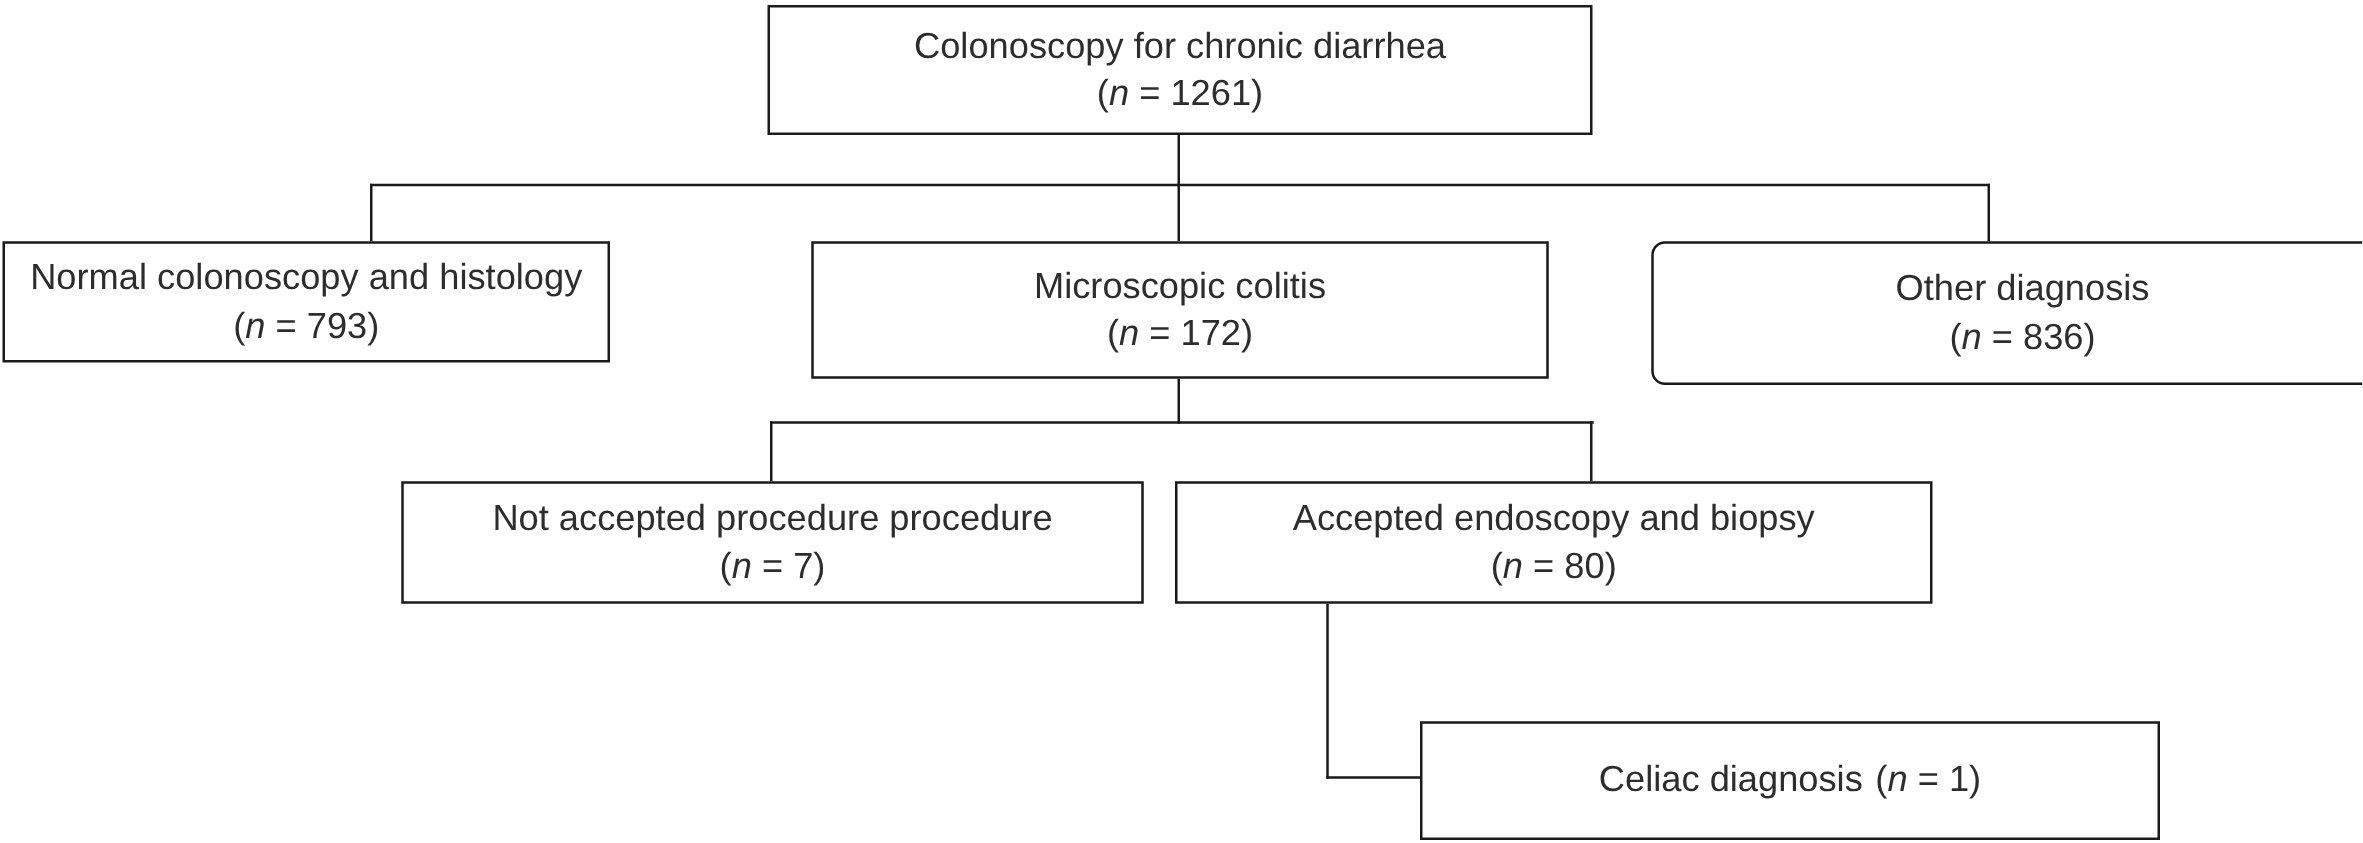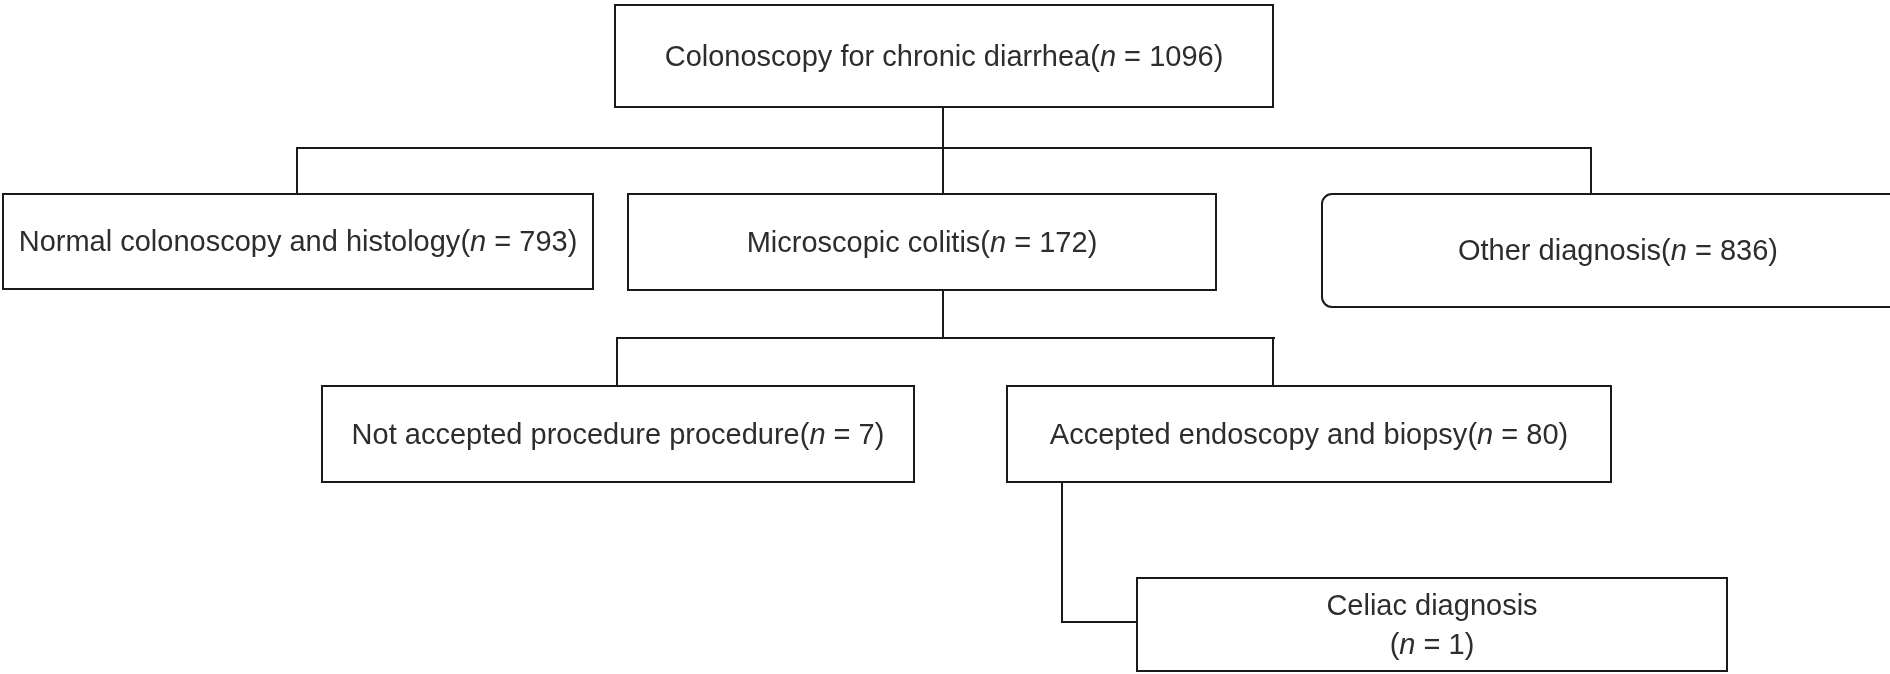--- a/index.html
+++ b/index.html
@@ -17,48 +17,48 @@
     width: 1890px;
     height: 674px;
     background: var(--background);
     overflow: hidden;
   }
   .node {
     position: absolute;
     border: 2px solid var(--line-color);
     background: var(--background);
     display: flex;
-    flex-direction: row;
+    flex-direction: column;
     align-items: center;
     justify-content: center;
     text-align: center;
     color: var(--text-color);
     font-size: 29px;
     font-weight: 300;
     line-height: 1.32;
   }
   .node.one-line {
-    flex-direction: column;
+    flex-direction: row;
     column-gap: 10px;
   }
   .node-count em {
     font-style: italic;
     font-weight: 300;
   }
   .connector {
     position: absolute;
     background: var(--line-color);
   }
   
   .pos-root    { left: 614px;  top: 4px;   width: 660px; height: 104px; }
-  .pos-normal  { left: 2px;    top: 193px; width: 592px; height: 97px; }
-  .pos-micro   { left: 627px;  top: 193px; width: 590px; height: 98px; justify-content: center; }
+  .pos-normal  { left: 2px;    top: 193px; width: 486px; height: 97px; }
+  .pos-micro   { left: 649px;  top: 193px; width: 590px; height: 110px; justify-content: center; }
   .pos-other   { left: 1321px; top: 193px; width: 594px; height: 115px; border-radius: 11px; }
   .pos-notacc  { left: 321px;  top: 385px; width: 594px; height: 98px; }
-  .pos-acc     { left: 1006px;  top: 385px; width: 606px; height: 98px; }
+  .pos-acc     { left: 940px;  top: 385px; width: 606px; height: 98px; }
   .pos-celiac  { left: 1136px; top: 577px; width: 592px; height: 95px; }
   
   .c-root-down   { left: 942px;  top: 106px; width: 2px;    height: 43px; }
   .c-row2-h      { left: 296px;  top: 147px; width: 1296px; height: 2px; }
   .c-normal-down { left: 296px;  top: 147px; width: 2px;    height: 46px; }
   .c-micro-down  { left: 942px;  top: 147px; width: 2px;    height: 46px; }
   .c-other-down  { left: 1590px; top: 147px; width: 2px;    height: 46px; }
   .c-micro2-down { left: 942px;  top: 289px; width: 2px;    height: 50px; }
   .c-row3-h      { left: 616px;  top: 337px; width: 659px;  height: 2px; }
   .c-notacc-down { left: 616px;  top: 337px; width: 2px;    height: 48px; }
@@ -78,21 +78,21 @@
   <div class="connector c-other-down"></div>
   <div class="connector c-micro2-down"></div>
   <div class="connector c-row3-h"></div>
   <div class="connector c-notacc-down"></div>
   <div class="connector c-acc-down"></div>
   <div class="connector c-acc-out"></div>
   <div class="connector c-celiac-h"></div>
 
   <div class="node pos-root">
     <div class="node-label">Colonoscopy for chronic diarrhea</div>
-    <div class="node-count"><span>(</span><em>n</em><span> = </span><span>1096</span><span>)</span></div>
+    <div class="node-count"><span>(</span><em>n</em><span> = </span><span>1261</span><span>)</span></div>
   </div>
 
   <div class="node pos-normal">
     <div class="node-label">Normal colonoscopy and histology</div>
     <div class="node-count"><span>(</span><em>n</em><span> = </span><span>793</span><span>)</span></div>
   </div>
 
   <div class="node pos-micro">
     <div class="node-label">Microscopic colitis</div>
     <div class="node-count"><span>(</span><em>n</em><span> = </span><span>172</span><span>)</span></div>

